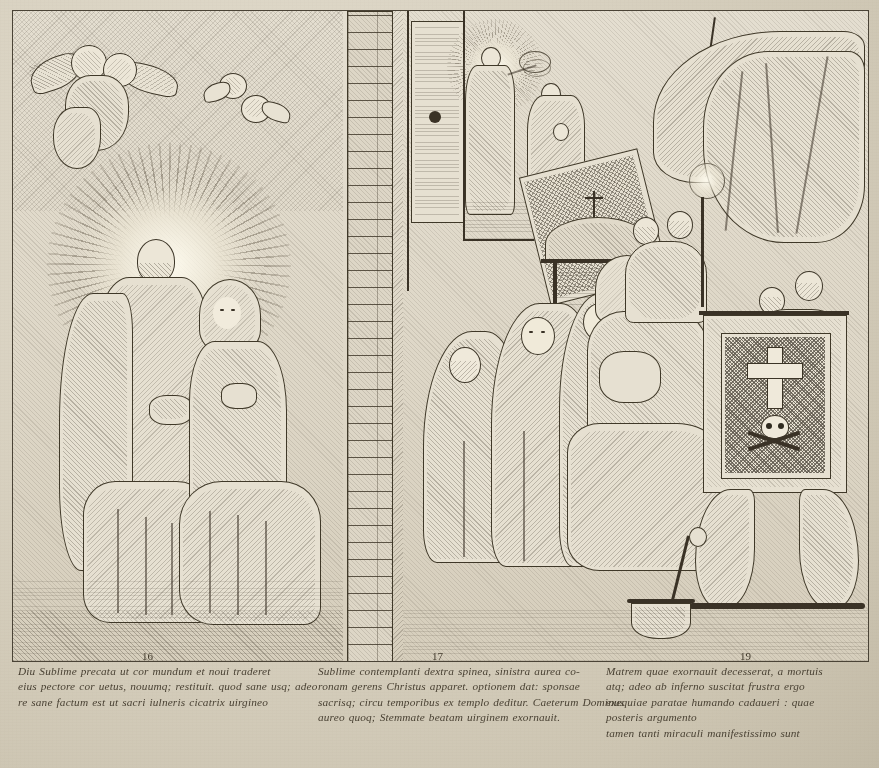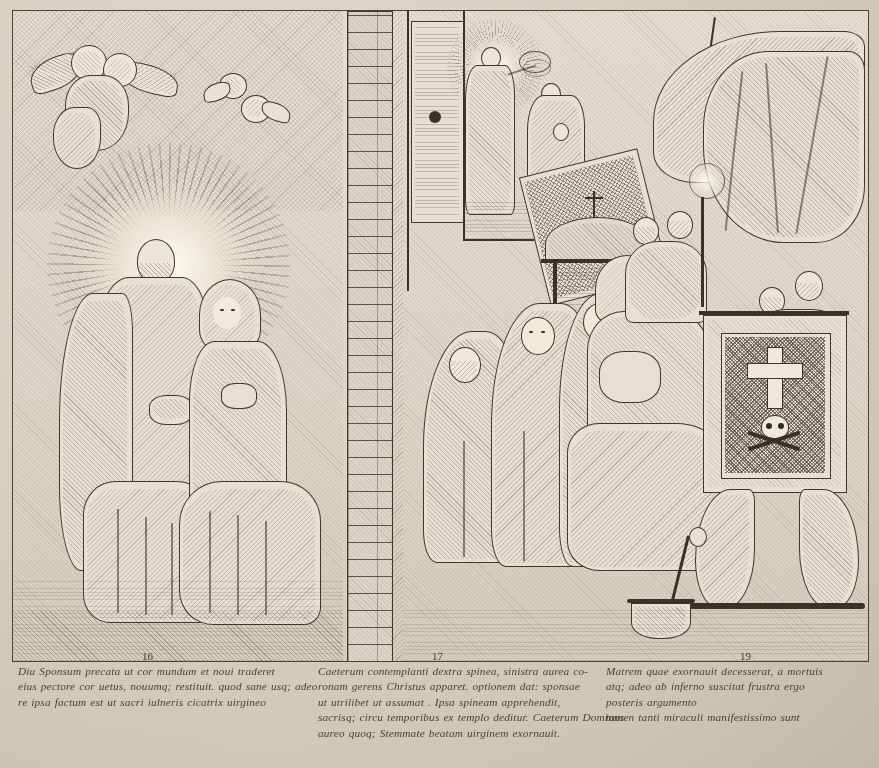--- a/index.html
+++ b/index.html
@@ -437,40 +437,40 @@
 
       <div class="hatch h0" style="left:0;top:598px;width:465px;height:52px;opacity:.3;"></div>
     </div>
   </div>
 
   <div class="captions">
 
     <div class="caption-col col-1">
       <div class="caption-num n1">16</div>
       <div class="caption-text">
-        <div>Diu Sponsum precata ut cor mundum et noui traderet</div>
+        <div>Diu Sublime precata ut cor mundum et noui traderet</div>
         <div>eius pectore cor uetus, nouumq; restituit. quod sane usq; adeo</div>
-        <div>re ipsa factum est ut sacri iulneris cicatrix uirgineo</div>
+        <div>re sane factum est ut sacri iulneris cicatrix uirgineo</div>
       </div>
     </div>
 
     <div class="caption-col col-2">
       <div class="caption-num n2">17</div>
       <div class="caption-text">
-        <div>Caeterum contemplanti dextra spinea, sinistra aurea co-</div>
+        <div>Sublime contemplanti dextra spinea, sinistra aurea co-</div>
         <div>ronam gerens Christus apparet. optionem dat: sponsae</div>
-        <div>ut utrilibet ut assumat . Ipsa spineam apprehendit,</div>
         <div>sacrisq; circu temporibus ex templo deditur. Caeterum Dominus</div>
         <div>aureo quoq; Stemmate beatam uirginem exornauit.</div>
       </div>
     </div>
 
     <div class="caption-col col-3">
       <div class="caption-num n3">19</div>
       <div class="caption-text">
         <div>Matrem quae exornauit decesserat, a mortuis</div>
         <div>atq; adeo ab inferno suscitat frustra ergo</div>
+        <div>exequiae paratae humando cadaueri : quae</div>
         <div>posteris argumento</div>
         <div>tamen tanti miraculi manifestissimo sunt</div>
       </div>
     </div>
   </div>
 </div>
 
 </body></html>

